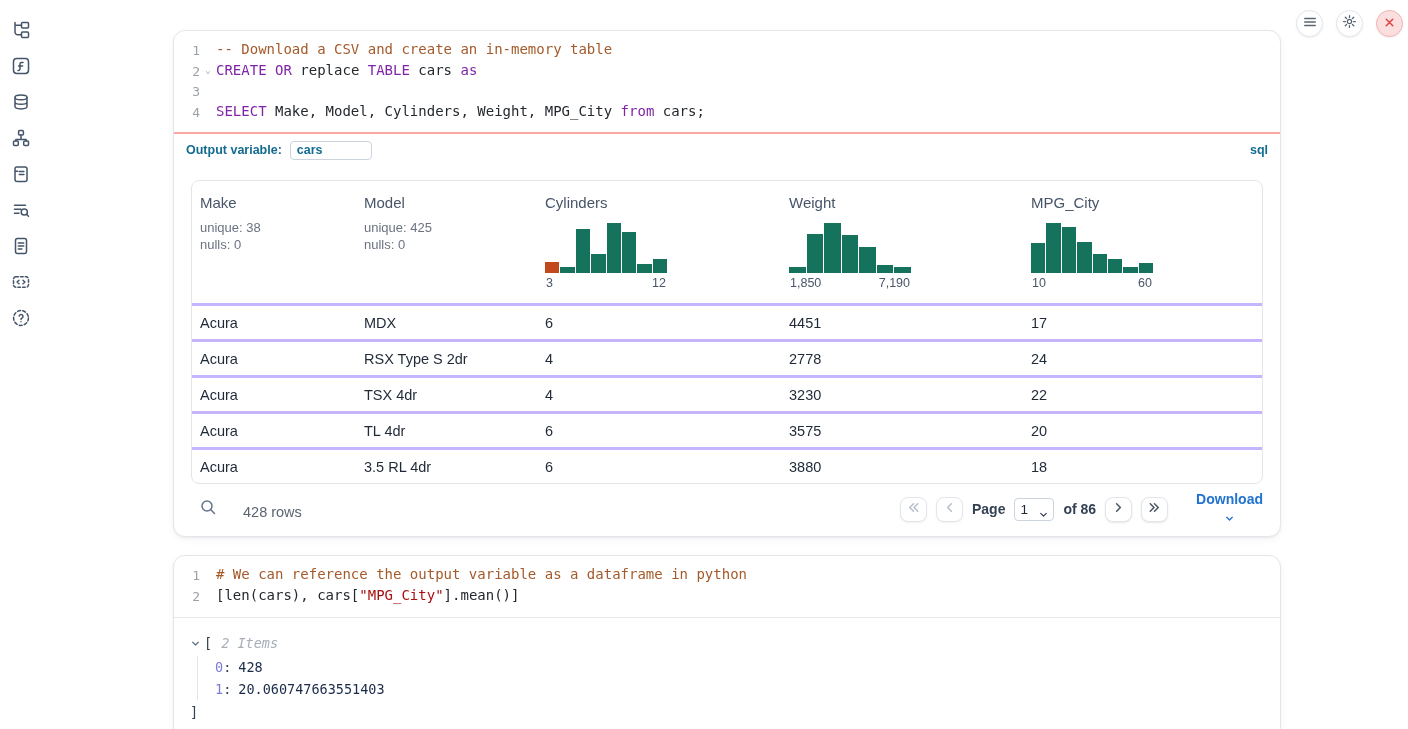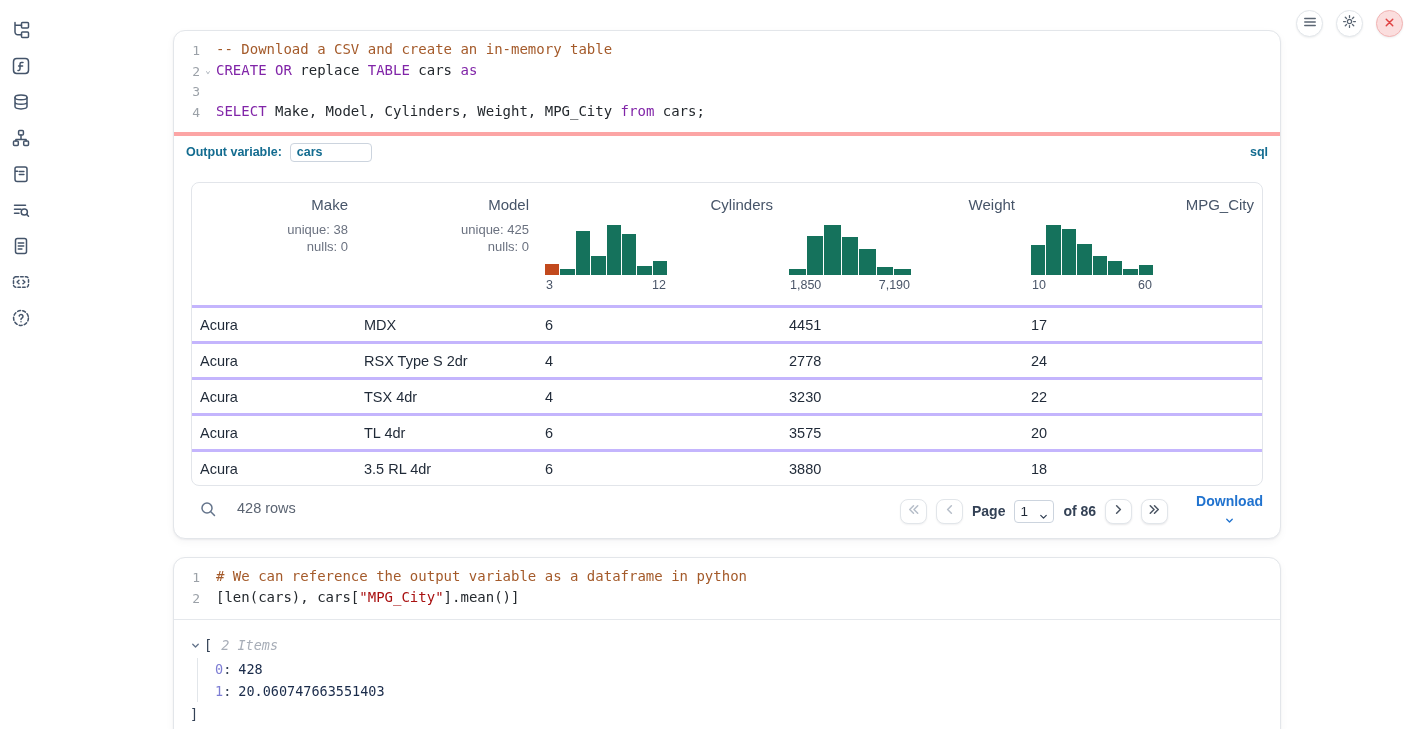--- a/index.html
+++ b/index.html
@@ -33,47 +33,47 @@
   .code-line { display:flex; align-items:flex-start; white-space:pre; }
   .gutter { width:26px; text-align:right; color:#9ba1a8; font-size:13px; flex:none; padding-top:1px; }
   .fold { width:16px; flex:none; text-align:center; color:#98a0ab; font-size:9px; line-height:19.6px; }
   .code-text { color:#24292e; }
   .tok-comment { color:#a45a2a;text-align:center; }
   .tok-keyword { color:#8125a8; }
   .tok-string  { color:#a91111; }
   .tok-plain   { color:#24292e; }
 
   
-  .outvar-row { display:flex; align-items:center; border-top:4px solid #fca5a5;
+  .outvar-row { display:flex; align-items:center; border-top:2px solid #fca5a5;
     padding:16px 12px; height:28px; }
   .outvar-label { font-size:12.5px; font-weight:bold; color:#136c90; }
   .outvar-input { margin-left:8px; width:82px; height:19px; border:1px solid #ccd4de;
     border-radius:4px; padding:0 6px; font-size:12.5px; font-weight:bold; color:#136c90;
     font-family:"Liberation Sans", sans-serif; outline:none; }
   .lang-badge { margin-left:auto; font-size:12.5px; font-weight:bold; color:#136c90; }
 
   
-  .table-card { margin:14px 17px 0 17px; border:1px solid #e2e5ea; border-radius:8px; overflow:hidden;text-align:right; }
+  .table-card { margin:14px 17px 0 17px; border:1px solid #e2e5ea; border-radius:8px; overflow:hidden; }
   .tgrid { display:grid; grid-template-columns:164px 181px 244px 242px 1fr; }
   .thead .hcell { padding:13px 8px 10px 8px; min-height:122px; }
   .hlabel { font-size:15px; color:#475569; }
   .hstats { margin-top:9px; font-size:13px; color:#6b7280; line-height:1.3; }
   .hist { margin-top:12px; width:122px; }
   .hist-bars { display:flex; align-items:flex-end; gap:1px; height:50px; }
   .hist-bar { flex:1; }
   .hist-axis { display:flex; justify-content:space-between; padding:3px 1px 0 1px;
     font-size:12.5px; color:#4a5568; }
   .trow { border-top:3px solid #c4b5fd; }
   .trow .tcell { padding:0 8px; height:33px; display:flex; align-items:center;
     font-size:14.5px; color:#1f2937; }
 
   
   .table-footer { margin:11px 17px 13px 17px; height:28px;
     display:flex; align-items:center; }
-  .tf-left { display:flex; align-items:flex-start; gap:20px; margin-left:8px; }
+  .tf-left { display:flex; align-items:flex-end; gap:26px; margin-left:8px; }
   .row-count { font-size:14.5px; color:#5b6472; }
   .tf-right { margin-left:auto; display:flex; align-items:center; gap:9px; }
   .pg-btn { width:27px; height:25px; border-radius:8px; border:1px solid #e2e6ea;
     background:#fff; display:flex; align-items:center; justify-content:center;
     box-shadow:0 1px 2px rgba(15,23,42,.10); cursor:pointer; }
   .pg-btn.disabled { cursor:default; box-shadow:0 1px 2px rgba(15,23,42,.06); }
   .pg-text { font-size:14px; color:#334155;font-weight:bold; }
   .page-select { position:relative; width:40px; height:23px; border:1px solid #ccd4de;
     border-radius:4px; display:flex; align-items:center; padding:0 5px; cursor:pointer;
     font-size:13.5px; color:#1f2937; background:#fff; }

